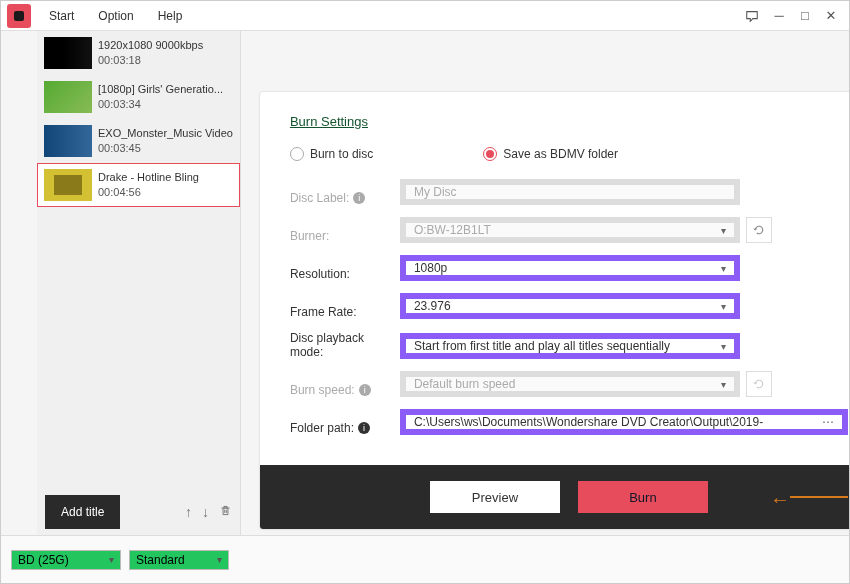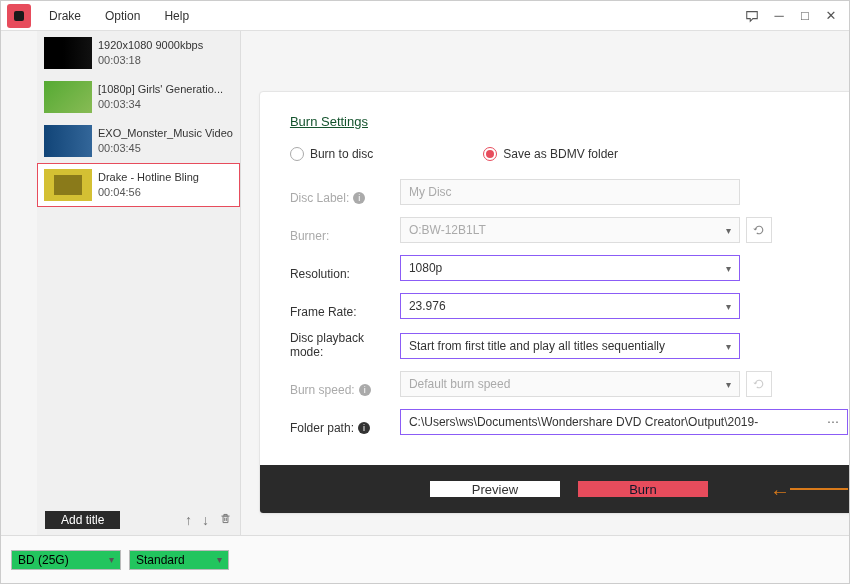--- a/index.html
+++ b/index.html
@@ -23,21 +23,21 @@
 .thumb.t1 { background: linear-gradient(90deg,#000 40%,#111); }
 .thumb.t2 { background: linear-gradient(135deg,#5a3,#8b5); }
 .thumb.t3 { background: linear-gradient(90deg,#147,#369); }
 .thumb.t4 { background: #d4c033; position: relative; }
 .thumb.t4::after { content:""; position:absolute; inset:6px 10px; background:#8a7a1a; }
 .vmeta { font-size: 11px; color: #333; line-height: 1.4; overflow: hidden; }
 .vtitle { white-space: nowrap; overflow: hidden; text-overflow: ellipsis; max-width: 140px; }
 .vdur { color: #555; }
 
 .sidebar-footer { display: flex; align-items: center; gap: 6px; padding: 6px 8px; }
-.add-title-btn { background: #2a2a2a; color: #fff; font-size: 12px; padding: 2px 16px; border: none; cursor: pointer; }
+.add-title-btn { background: #2a2a2a; color: #fff; font-size: 12px; padding: 10px 16px; border: none; cursor: pointer; }
 .sf-icons { margin-left: auto; display: flex; gap: 10px; color: #777; font-size: 14px; }
 .sf-icons span { cursor: pointer; }
 
 .content { flex: 1; background: #f5f5f5; position: relative; padding: 10px 18px 0; }
 
 .panel { background: #fff; border: 1px solid #e5e5e5; border-radius: 4px; margin-top: 50px; overflow: hidden; box-shadow: 0 1px 3px rgba(0,0,0,0.03); }
 .panel-body { padding: 22px 30px 18px; }
 .panel h2 { font-size: 13px; font-weight: 400; color: #14532d; margin-bottom: 18px; text-decoration: underline; }
 
 .radio-row { display: flex; align-items: center; gap: 110px; margin-bottom: 18px; }
@@ -45,31 +45,31 @@
 .rdot { width: 14px; height: 14px; border: 1px solid #aaa; border-radius: 50%; display: inline-flex; align-items: center; justify-content: center; }
 .radio.selected .rdot { border-color: #e74c5c; }
 .radio.selected .rdot::after { content:""; width: 8px; height: 8px; background: #e74c5c; border-radius: 50%; }
 
 .form-row { display: flex; align-items: flex-end; margin-bottom: 12px; font-size: 12px; }
 .form-row .label { width: 110px; color: #333; display: flex; align-items: center; gap: 4px; }
 .form-row.disabled .label { color: #aaa; }
 .info-dot { width: 12px; height: 12px; background: #333; color: #fff; border-radius: 50%; font-size: 9px; display: inline-flex; align-items: center; justify-content: center; }
 .form-row.disabled .info-dot { background: #aaa; }
 .ctrl { flex: 1; display: flex; align-items: center; gap: 6px; }
-.input, .select { height: 26px; border: 1px solid #8b5cf6; padding: 0 8px; font-size: 12px; color: #333; background: #fff; width: 340px; display: flex; align-items: center; justify-content: space-between; }
+.input, .select { height: 26px; border: 6px solid #8b5cf6; padding: 0 8px; font-size: 12px; color: #333; background: #fff; width: 340px; display: flex; align-items: center; justify-content: space-between; }
 .select { cursor: pointer; }
 .select .caret { color: #666; font-size: 10px; }
 .form-row.disabled .input, .form-row.disabled .select { color: #aaa; background: #fafafa; border-color: #ddd; }
 .icon-btn { width: 26px; height: 26px; border: 1px solid #ccc; background: #fff; display: flex; align-items: center; justify-content: center; color: #666; font-size: 12px; cursor: pointer; }
 .form-row.disabled .icon-btn { color: #ccc; border-color: #ddd; }
 .path-select { width: 448px; }
 .path-select .ellipsis { color: #666; }
 
 .panel-footer { background: #2a2a2a; padding: 16px 0; display: flex; align-items: center; justify-content: center; gap: 18px; position: relative; }
-.btn { width: 130px; height: 16px; font-size: 13px; border: none; cursor: pointer; }
+.btn { width: 130px; height: 32px; font-size: 13px; border: none; cursor: pointer; }
 .btn.preview { background: #fff; color: #333; }
 .btn.burn { background: #e74c5c; color: #0f172a; }
 .arrow-annot { position: absolute; right: 88px; top: 50%; transform: translateY(-50%); color: #d97a1a; font-size: 20px; pointer-events: none; }
 .arrow-annot::before { content: "←"; font-weight: bold; }
 .arrow-tail { position: absolute; right: 30px; top: 50%; transform: translateY(-50%); width: 58px; height: 2px; background: #d97a1a; pointer-events: none; }
 
 .statusbar { position: absolute; left: 0; right: 0; bottom: 0; height: 48px; background: #fafafa; border-top: 1px solid #ddd; display: flex; align-items: center; padding: 0 10px; gap: 8px; }
 .video-tab { background: #dfe8c9; border: 1px solid #b5c88a; color: #2a4; font-size: 12px; padding: 3px 8px; width: 600px; display: flex; justify-content: space-between; }
 .video-tab .right { color: #333; }
 .select2 { height: 20px; border: 1px solid #bbb; background: #22c55e; font-size: 12px; padding: 0 6px; display: flex; align-items: center; justify-content: space-between; cursor: pointer; }
@@ -77,21 +77,21 @@
 .sel-bd { width: 110px; }
 .sel-std { width: 100px; }
 svg { display: block; }
 </style>
 </head>
 <body>
 
 <div class="titlebar">
   <div class="app-icon"></div>
   <div class="menus">
-    <span>Drake</span>
+    <span>Start</span>
     <span>Option</span>
     <span>Help</span>
   </div>
   <div class="win-controls">
     <span>
       <svg width="14" height="14" viewBox="0 0 16 16">
           <path fill="none" stroke="#555" stroke-width="1.2" d="M2 3h12v8H9l-3 3v-3H2z"></path>
         </svg>
     </span>
     <span>─</span>

